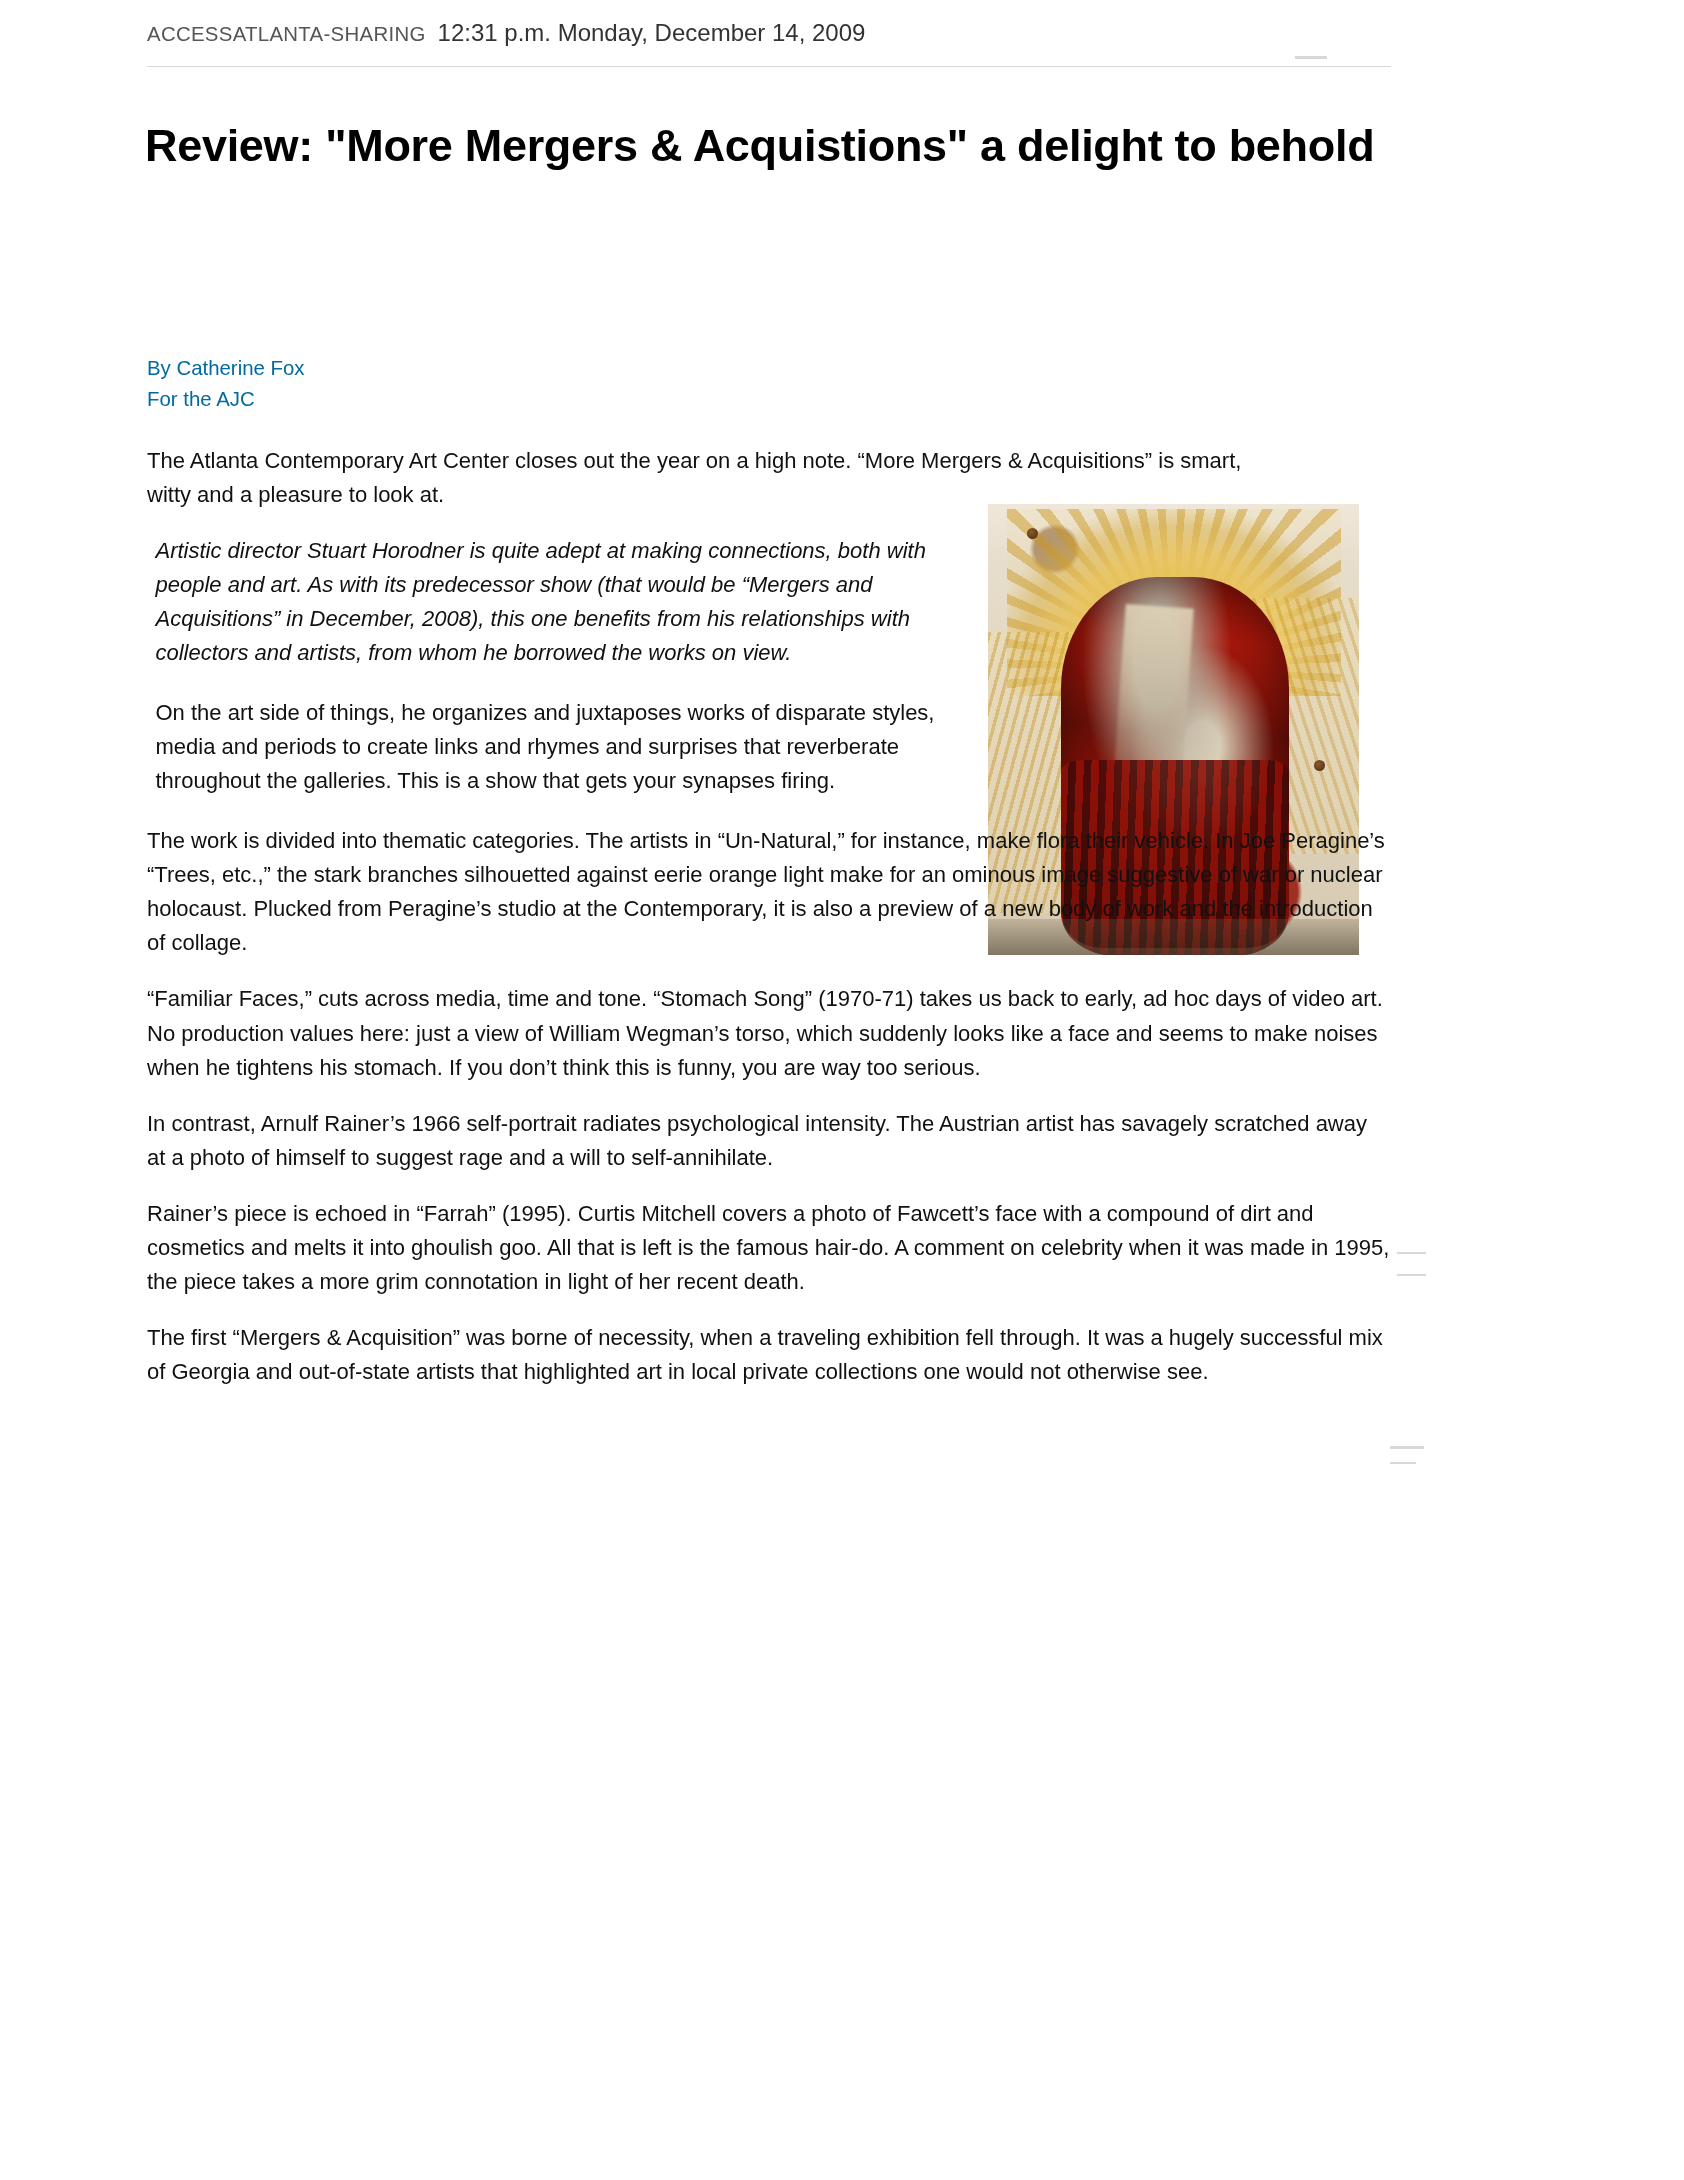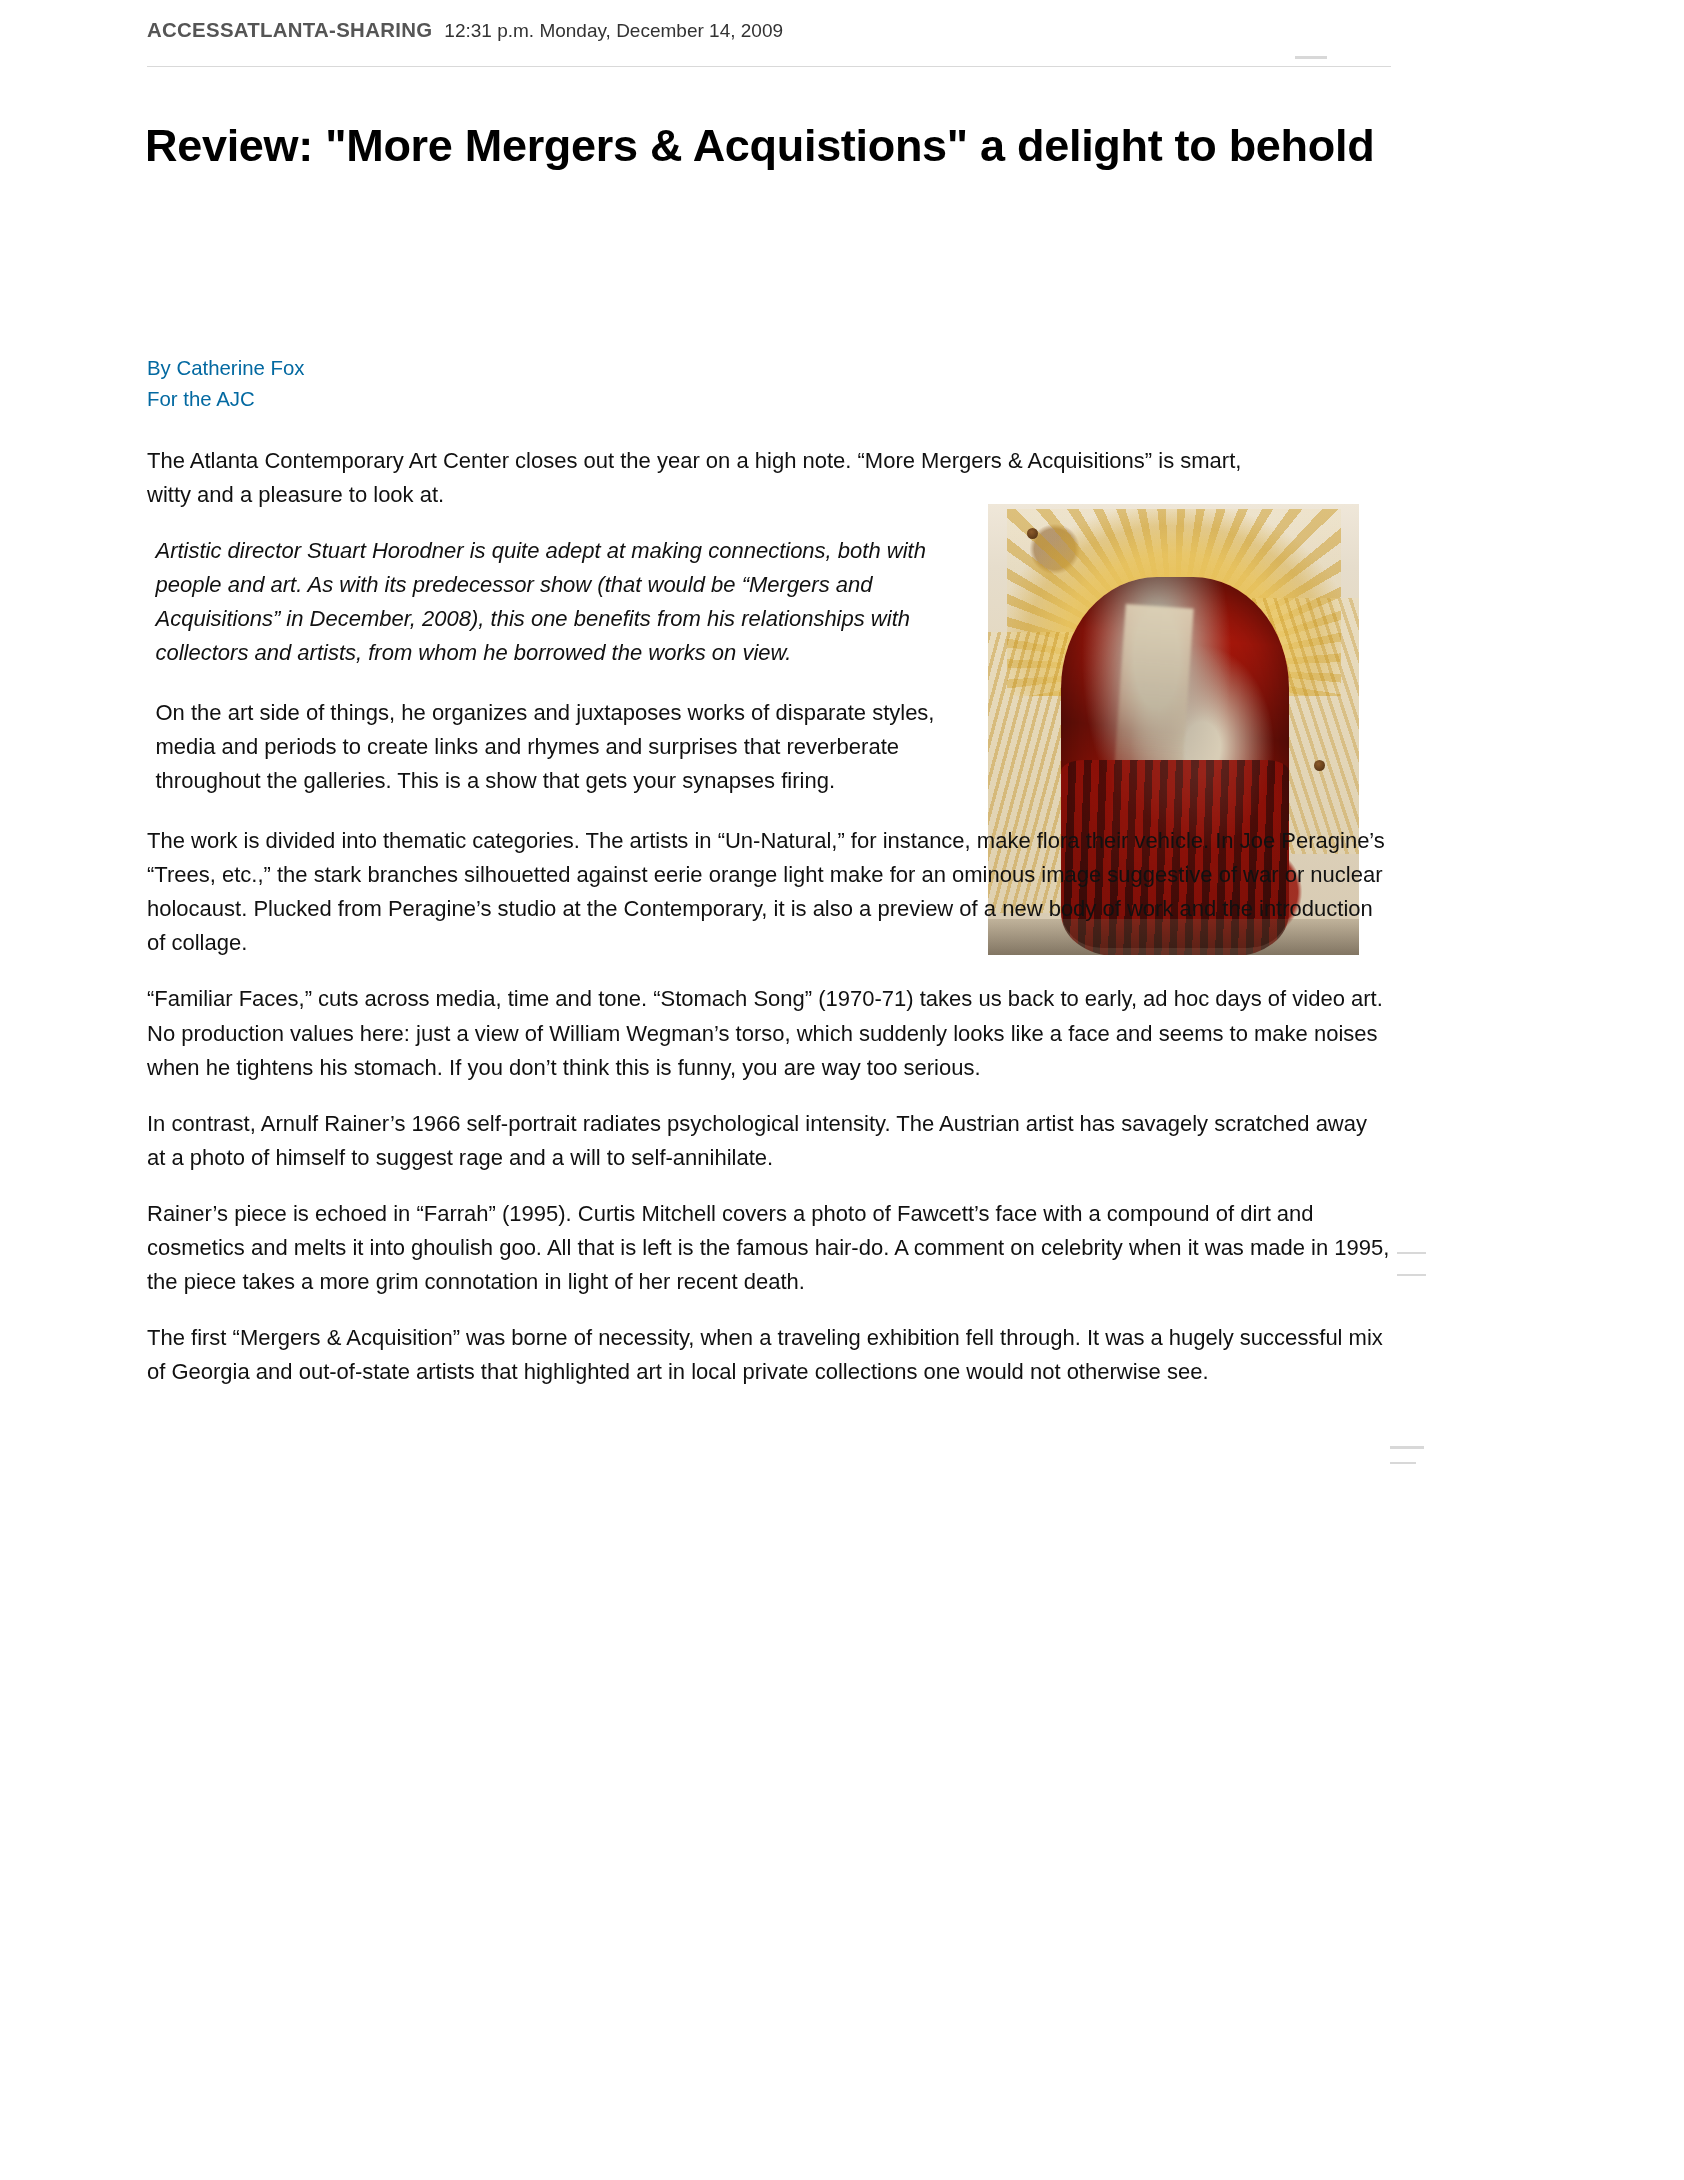--- a/index.html
+++ b/index.html
@@ -28,26 +28,26 @@
     position: absolute;
     left: 147px;
     top: 19px;
     width: 1244px;
     display: flex;
     align-items: baseline;
     gap: 12px;
   }
   .masthead .site {
     font-size: 20.4px;
-    font-weight: bold;
+    font-weight: normal;
     letter-spacing: 0.3px;
     color: #555555;
   }
   .masthead .stamp {
-    font-size: 19px;
+    font-size: 24px;
     color: #333333;
   }
   .rule {
     position: absolute;
     left: 147px;
     top: 66px;
     width: 1244px;
     height: 0.9px;
     background: #d9d9d9;
   }

